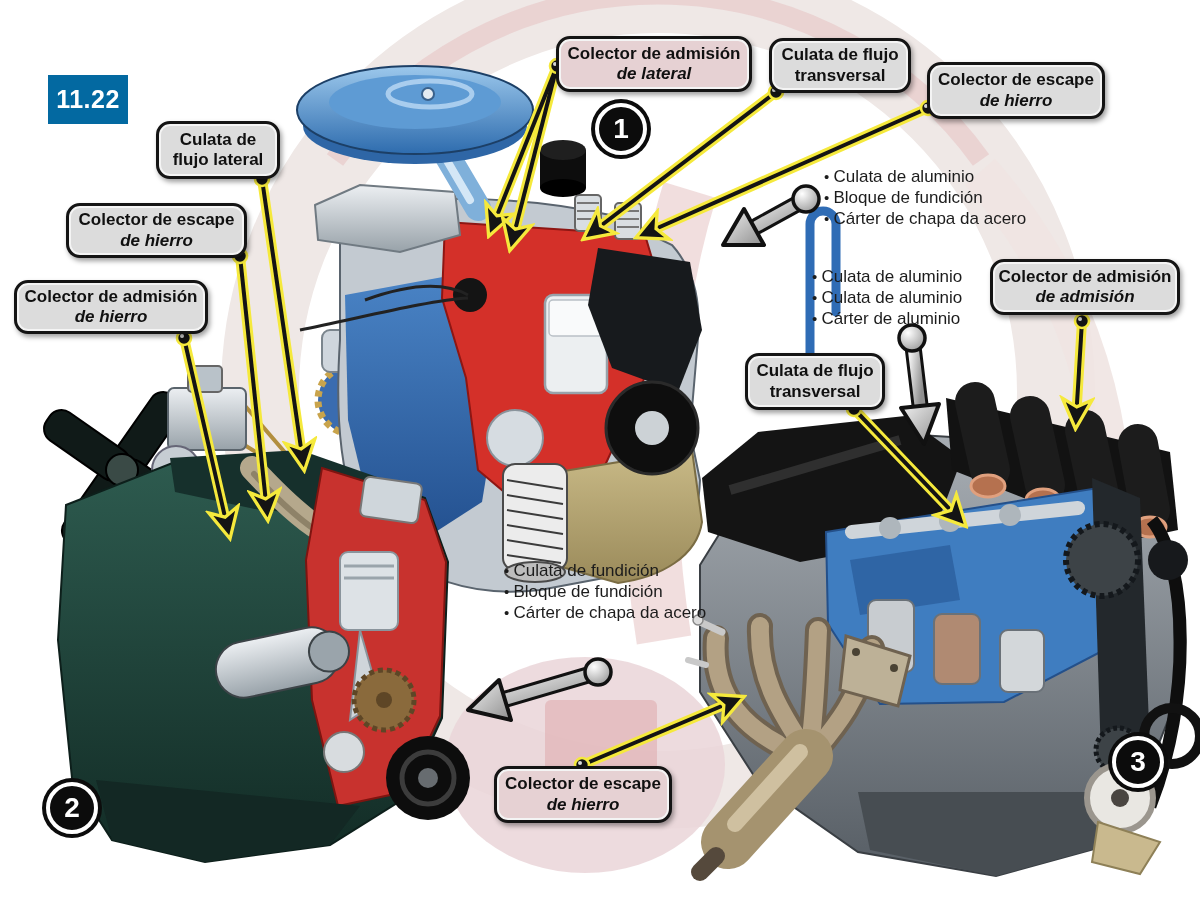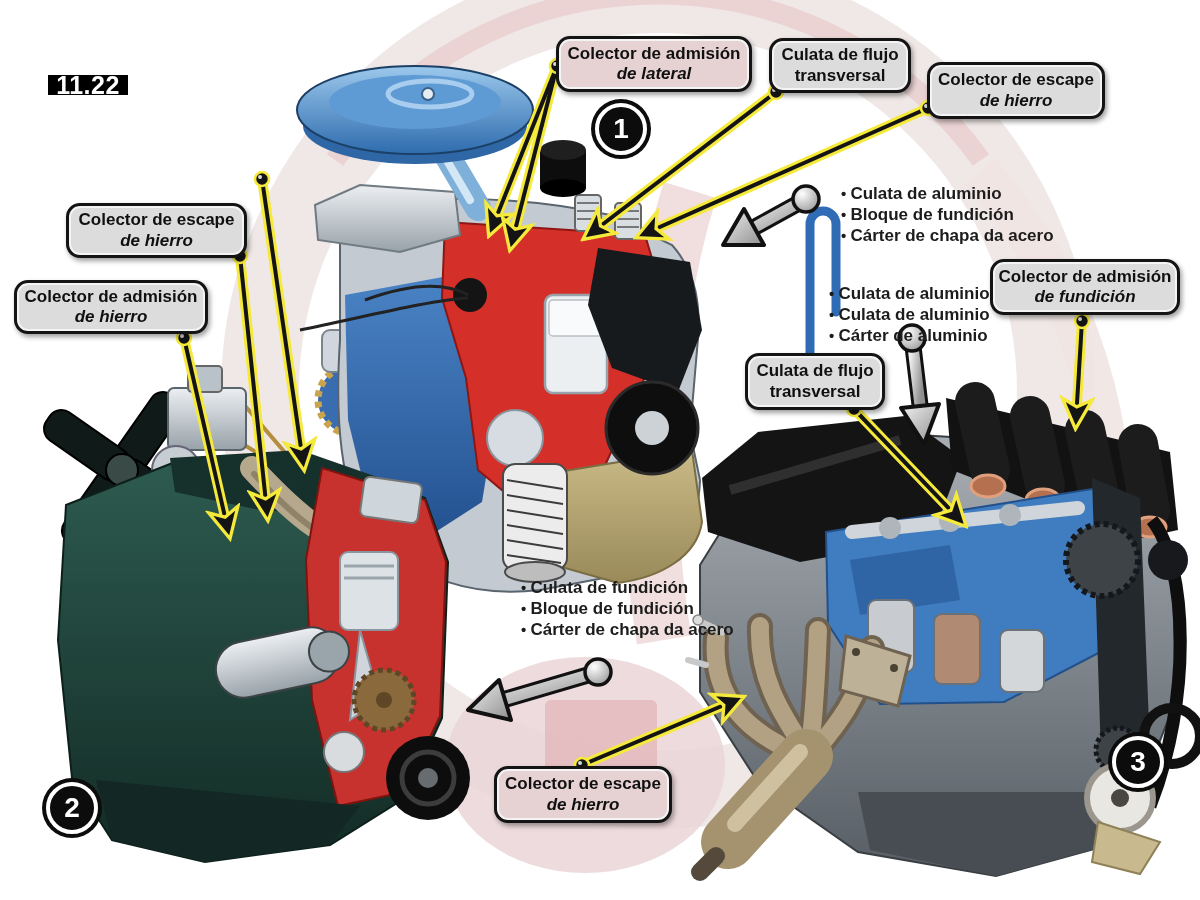--- a/index.html
+++ b/index.html
@@ -1,35 +1,35 @@
 <!DOCTYPE html>
 <html><head>
 <meta charset="utf-8">
 <style>
   html,body{margin:0;padding:0;background:#ffffff;}
   body{width:1200px;height:900px;position:relative;overflow:hidden;
        font-family:"Liberation Sans", sans-serif;}
   .stage{position:absolute;left:0;top:0;width:1200px;height:900px;}
   svg.art{position:absolute;left:0;top:0;}
   
-  .fig-chip{position:absolute;left:48px;top:75px;width:80px;height:20px;
-    background:#000000;color:#fff;font-weight:bold;font-size:25px;
+  .fig-chip{position:absolute;left:48px;top:75px;width:80px;height:49px;
+    background:#0369a1;color:#fff;font-weight:bold;font-size:25px;
     display:flex;align-items:center;justify-content:center;letter-spacing:.5px;}
   
   .callout{position:absolute;background:#dcdcdc;border:3px solid #141414;
     border-radius:14px;box-shadow:2px 3px 5px rgba(0,0,0,.38), inset 0 0 0 2px #f4f4f4;
     display:flex;flex-direction:column;align-items:center;justify-content:center;
     text-align:center;color:#101010;font-weight:bold;font-size:17px;line-height:1.18;
     padding:2px 4px;box-sizing:border-box;}
   .callout span{white-space:nowrap;}
   .callout .it{font-style:italic;}
   .callout.pink{background:#e6d1d3;}
   
-  .specs{position:absolute;margin:17px;padding:0;list-style:none;
-    font-size:17px;color:#1c1c1c;line-height:1.24;font-weight:bold;}
+  .specs{position:absolute;margin:0;padding:0;list-style:none;
+    font-size:17px;color:#1c1c1c;line-height:1.24;}
   .specs li{white-space:nowrap;}
   .specs li::before{content:"• ";font-size:15px;}
   
   .badge{position:absolute;width:44px;height:44px;border-radius:50%;
     background:#0c0c0c;border:4px solid #ffffff;box-shadow:0 0 0 4px #0c0c0c;
     color:#fff;font-weight:bold;font-size:28px;
     display:flex;align-items:center;justify-content:center;}
 </style>
 </head>
 <body>
@@ -295,20 +295,24 @@
         <circle cx="1080" cy="319" r="2"></circle>
             <circle cx="852" cy="407" r="2"></circle>
             <circle cx="580" cy="763" r="2"></circle>
       </g>
     </g>
   </g>
 </svg>
 
 <div class="fig-chip">11.22</div>
 
+<div class="callout" style="left:156px;top:121px;width:124px;height:58px;">
+  <span>Culata de</span>
+  <span>flujo lateral</span>
+</div>
 
 <div class="callout" style="left:66px;top:203px;width:181px;height:55px;">
   <span>Colector de escape</span>
   <span class="it">de hierro</span>
 </div>
 
 <div class="callout" style="left:14px;top:280px;width:194px;height:54px;">
   <span>Colector de admisión</span>
   <span class="it">de hierro</span>
 </div>
@@ -323,21 +327,21 @@
   <span>transversal</span>
 </div>
 
 <div class="callout" style="left:927px;top:62px;width:178px;height:57px;">
   <span>Colector de escape</span>
   <span class="it">de hierro</span>
 </div>
 
 <div class="callout" style="left:990px;top:259px;width:190px;height:56px;">
   <span>Colector de admisión</span>
-  <span class="it">de fundición</span>
+  <span class="it">de admisión</span>
 </div>
 
 <div class="callout" style="left:745px;top:353px;width:140px;height:57px;">
   <span>Culata de flujo</span>
   <span>transversal</span>
 </div>
 
 <div class="callout pink" style="left:494px;top:766px;width:178px;height:57px;">
   <span>Colector de escape</span>
   <span class="it">de hierro</span>

